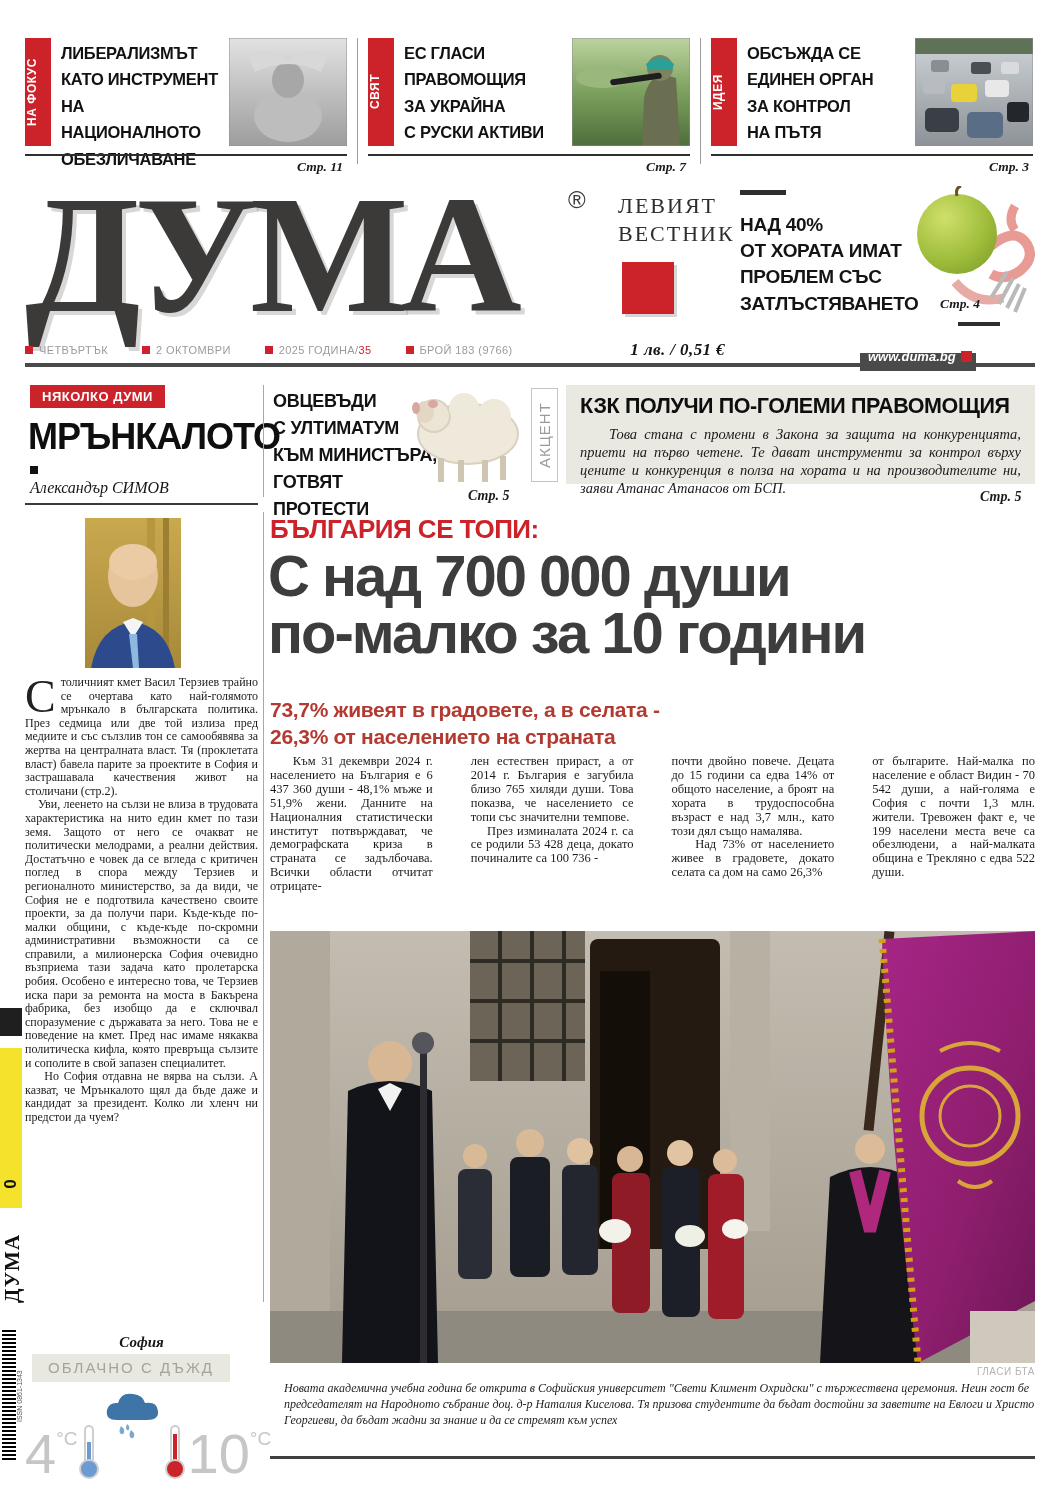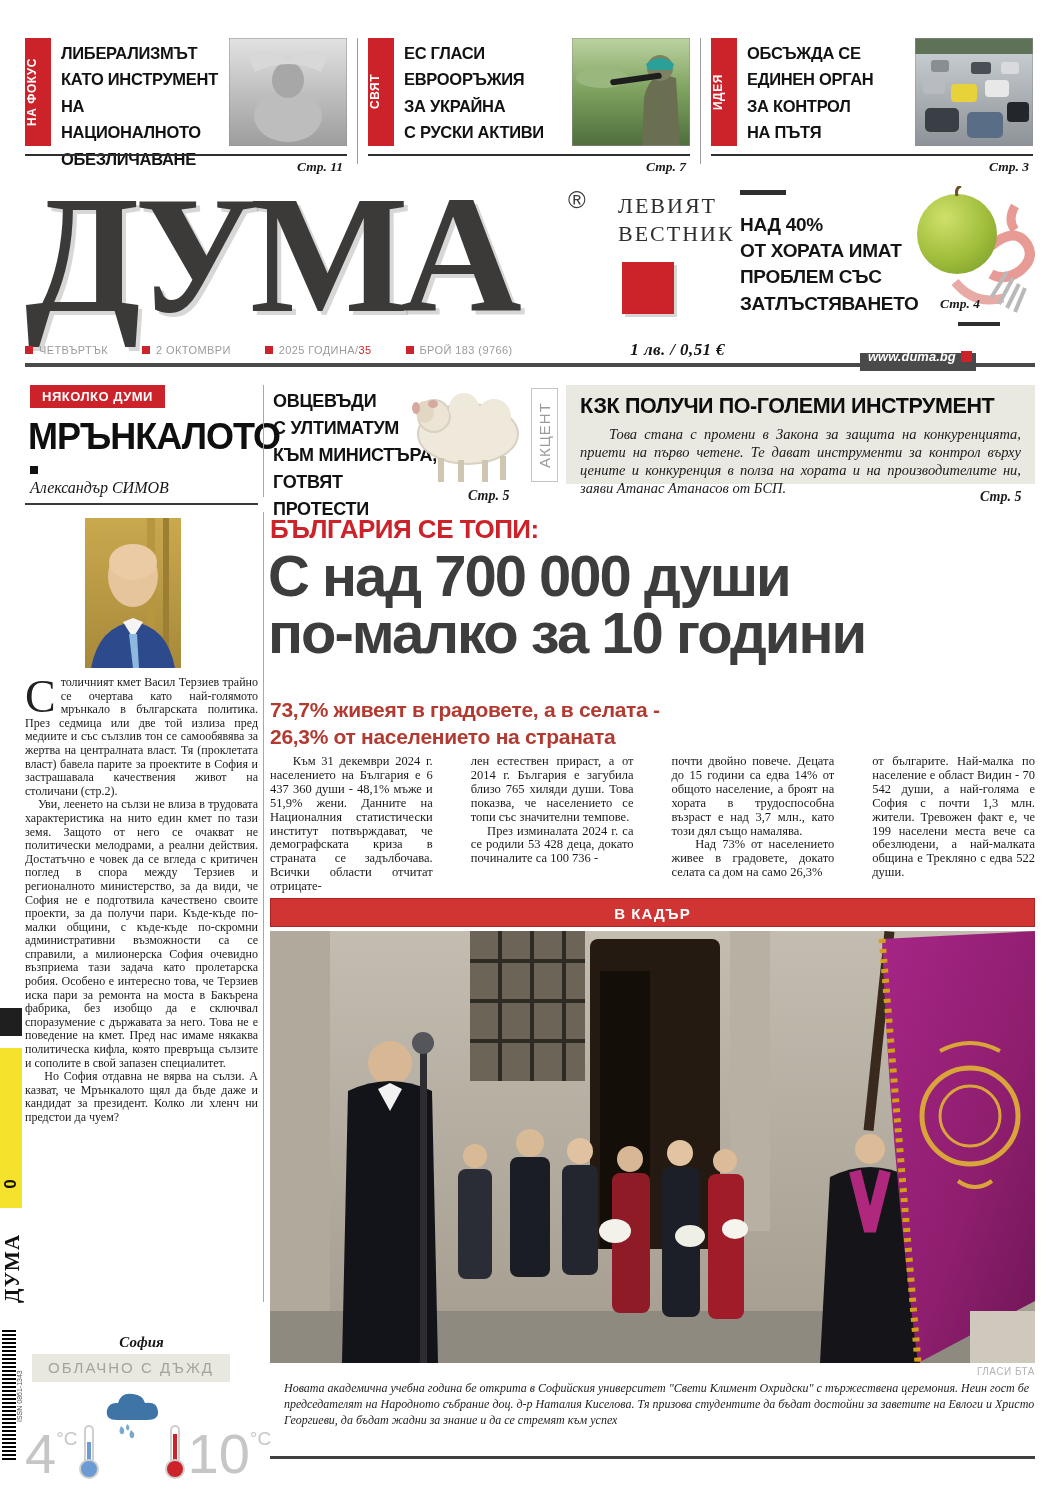--- a/index.html
+++ b/index.html
@@ -135,21 +135,21 @@
           <rect x="0" y="0" width="118" height="108" fill="none" stroke="#8f8f8f" stroke-width="1"></rect>
         </svg>
       </div>
       <div class="teaser-foot">Стр. 11</div>
     </div>
     <div class="tdivider"></div>
     <div class="teaser">
       <div class="teaser-main">
         <div class="vlabel">СВЯТ</div>
         <div class="teaser-title pre">ЕС ГЛАСИ
-ЕВРООРЪЖИЯ
+ПРАВОМОЩИЯ
 ЗА УКРАЙНА
 С РУСКИ АКТИВИ</div>
         <svg class="teaser-img" viewBox="0 0 118 108">
           <defs>
               <linearGradient id="g2" x1="0" y1="0" x2="0" y2="1">
             <stop offset="0" stop-color="#bcd3a0"></stop>
                 <stop offset="0.5" stop-color="#7ca05e"></stop>
                 <stop offset="1" stop-color="#4f6e3c"></stop>
               </linearGradient>
             </defs>
@@ -277,40 +277,39 @@
     <ellipse cx="35" cy="22" rx="5" ry="4" fill="#d6a8a0"></ellipse>
     <rect x="40" y="76" width="6" height="24" fill="#cfc6b2"></rect>
     <rect x="60" y="78" width="6" height="22" fill="#cfc6b2"></rect>
     <rect x="84" y="78" width="6" height="22" fill="#cfc6b2"></rect>
     <rect x="102" y="74" width="6" height="24" fill="#cfc6b2"></rect>
   </svg>
   <div class="abs sheep-page">Стр. 5</div>
 
   <div class="abs akcent">АКЦЕНТ</div>
   <div class="abs kzk-box">
-    <div class="kzk-title">КЗК ПОЛУЧИ ПО-ГОЛЕМИ ИНСТРУМЕНТ</div>
+    <div class="kzk-title">КЗК ПОЛУЧИ ПО-ГОЛЕМИ ПРАВОМОЩИЯ</div>
     <div class="kzk-text">&nbsp;&nbsp;&nbsp;&nbsp;Това стана с промени в Закона за защита на конкуренцията, приети на първо четене. Те дават инструменти за контрол върху цените и конкуренция в полза на хората и на производителите ни, заяви Атанас Атанасов от БСП.</div>
   </div>
   <div class="abs kzk-page">Стр. 5</div>
 
   <div class="abs kicker">БЪЛГАРИЯ СЕ ТОПИ:</div>
   <div class="abs headline pre">С над 700 000 души
 по-малко за 10 години</div>
   <div class="abs subhead pre">73,7% живеят в градовете, а в селата -
 26,3% от населението на страната</div>
   <div class="abs story-cols">
     <div class="pre">&nbsp;&nbsp;&nbsp;&nbsp;Към 31 декември 2024 г. населението на България е 6 437 360 души - 48,1% мъже и 51,9% жени. Данните на Националния статистически институт потвърждават, че демографската криза в страната се задълбочава. Всички области отчитат отрицате-</div>
     <div class="pre">лен естествен прираст, а от 2014 г. България е загубила близо 765 хиляди души. Това показва, че населението се топи със значителни темпове.
 &nbsp;&nbsp;&nbsp;&nbsp;През изминалата 2024 г. са се родили 53 428 деца, докато починалите са 100 736 -</div>
     <div class="pre">почти двойно повече. Децата до 15 години са едва 14% от общото население, а броят на хората в трудоспособна възраст е над 3,7 млн., като този дял също намалява.
 &nbsp;&nbsp;&nbsp;&nbsp;Над 73% от населението живее в градовете, докато селата са дом на само 26,3%</div>
     <div class="pre">от българите. Най-малка по население е област Видин - 70 542 души, а най-голяма е София с почти 1,3 млн. жители. Тревожен факт е, че 199 населени места вече са обезлюдени, а най-малката община е Трекляно с едва 522 души.</div>
   </div>
 
-  <div class="abs vkadar">В КАДЪР</div>
   <svg class="abs main-photo" viewBox="0 0 765 432">
     <defs>
       <linearGradient id="wall" x1="0" y1="0" x2="0" y2="1">
         <stop offset="0" stop-color="#c3bcb0"></stop>
           <stop offset="1" stop-color="#a39c8f"></stop>
         </linearGradient>
       <linearGradient id="flag" x1="0" y1="0" x2="1" y2="1">
         <stop offset="0" stop-color="#a62586"></stop>
           <stop offset="0.6" stop-color="#8e1e6e"></stop>
           <stop offset="1" stop-color="#6e1656"></stop>

